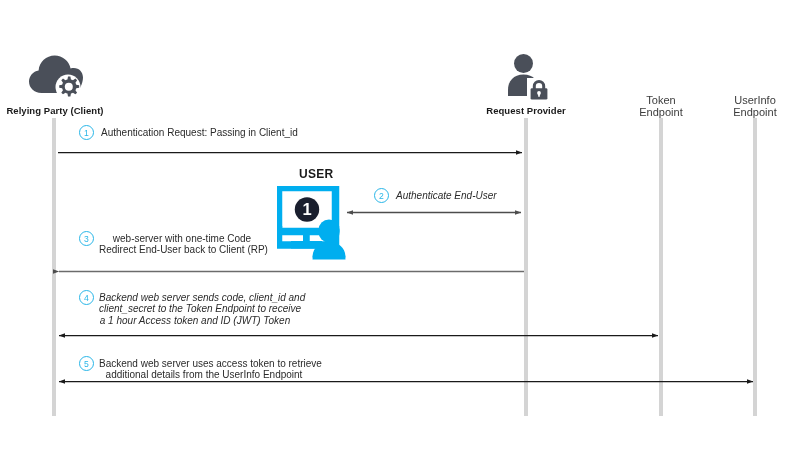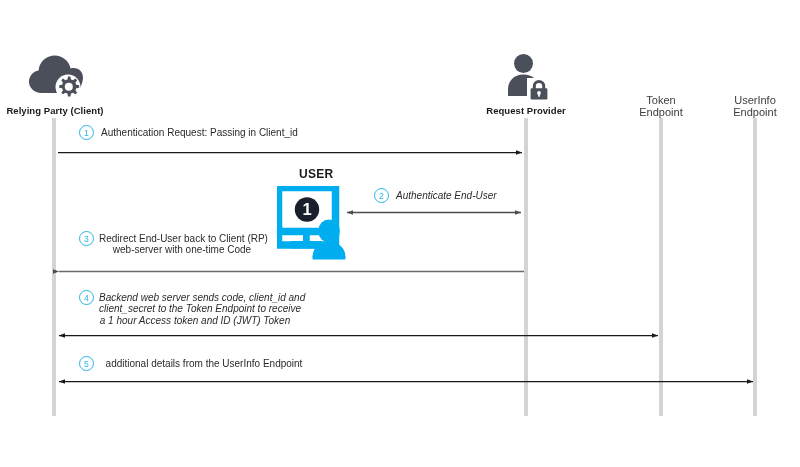--- a/index.html
+++ b/index.html
@@ -175,27 +175,28 @@
   <div>Authentication Request: Passing in Client_id</div>
 </div>
 
 <div class="step-num" style="left:374px; top:188px;">2</div>
 <div class="step-text" style="left:396px; top:190px;font-style:italic;">
   <div>Authenticate End-User</div>
 </div>
 
 <div class="step-num" style="left:79px; top:231px;">3</div>
 <div class="step-text" style="left:99px; top:233px; text-align:center; width:166px;">
+  <div>web-server with one-time Code</div>
   <div>Redirect End-User back to Client (RP)</div>
-  <div>web-server with one-time Code</div>
 </div>
 
 <div class="step-num" style="left:79px; top:290px;">4</div>
 <div class="step-text" style="left:99px; top:292px; text-align:center; width:192px;font-style:italic;">
   <div>Backend web server sends code, client_id and</div>
   <div>client_secret to the Token Endpoint to receive</div>
   <div>a 1 hour Access token and ID (JWT) Token</div>
 </div>
 
 <div class="step-num" style="left:79px; top:356px;">5</div>
 <div class="step-text" style="left:99px; top:358px; text-align:center; width:210px;">
+  <div>Backend web server uses access token to retrieve</div>
   <div>additional details from the UserInfo Endpoint</div>
 </div>
 
 </body></html>

